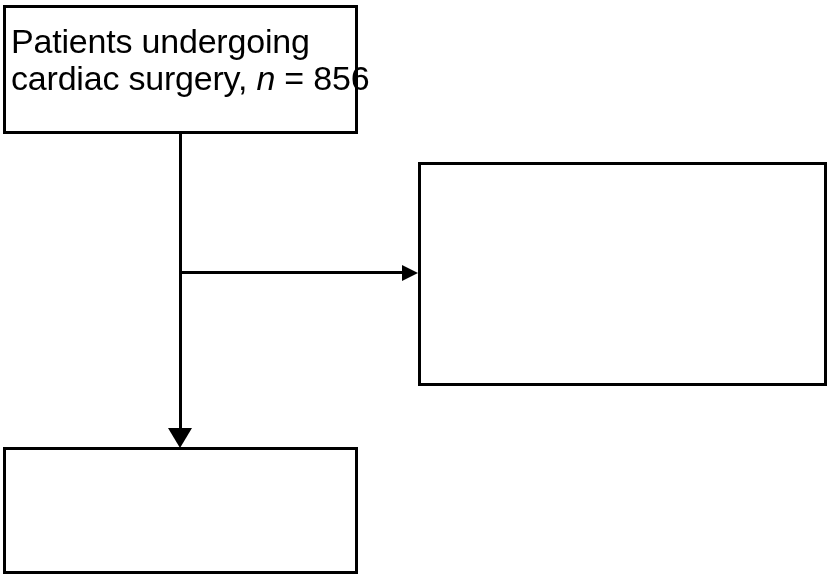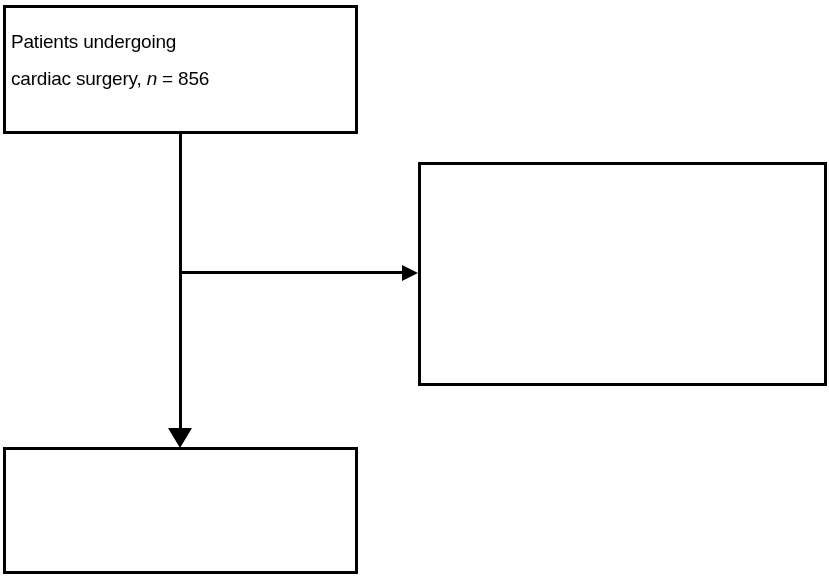--- a/index.html
+++ b/index.html
@@ -21,21 +21,21 @@
   
   .node-box {
     position: absolute;
     box-sizing: border-box;
     border: 3px solid #000000;
     background: #ffffff;
   }
   .node-text {
     position: absolute;
     box-sizing: border-box;
-    font-size: 19px;
+    font-size: 34px;
     line-height: 37px;
     letter-spacing: -0.2px;
     white-space: pre;
   }
   .node-text .it {
     font-style: italic;
   }
 
   #box-enrolled {
     left: 3px;

